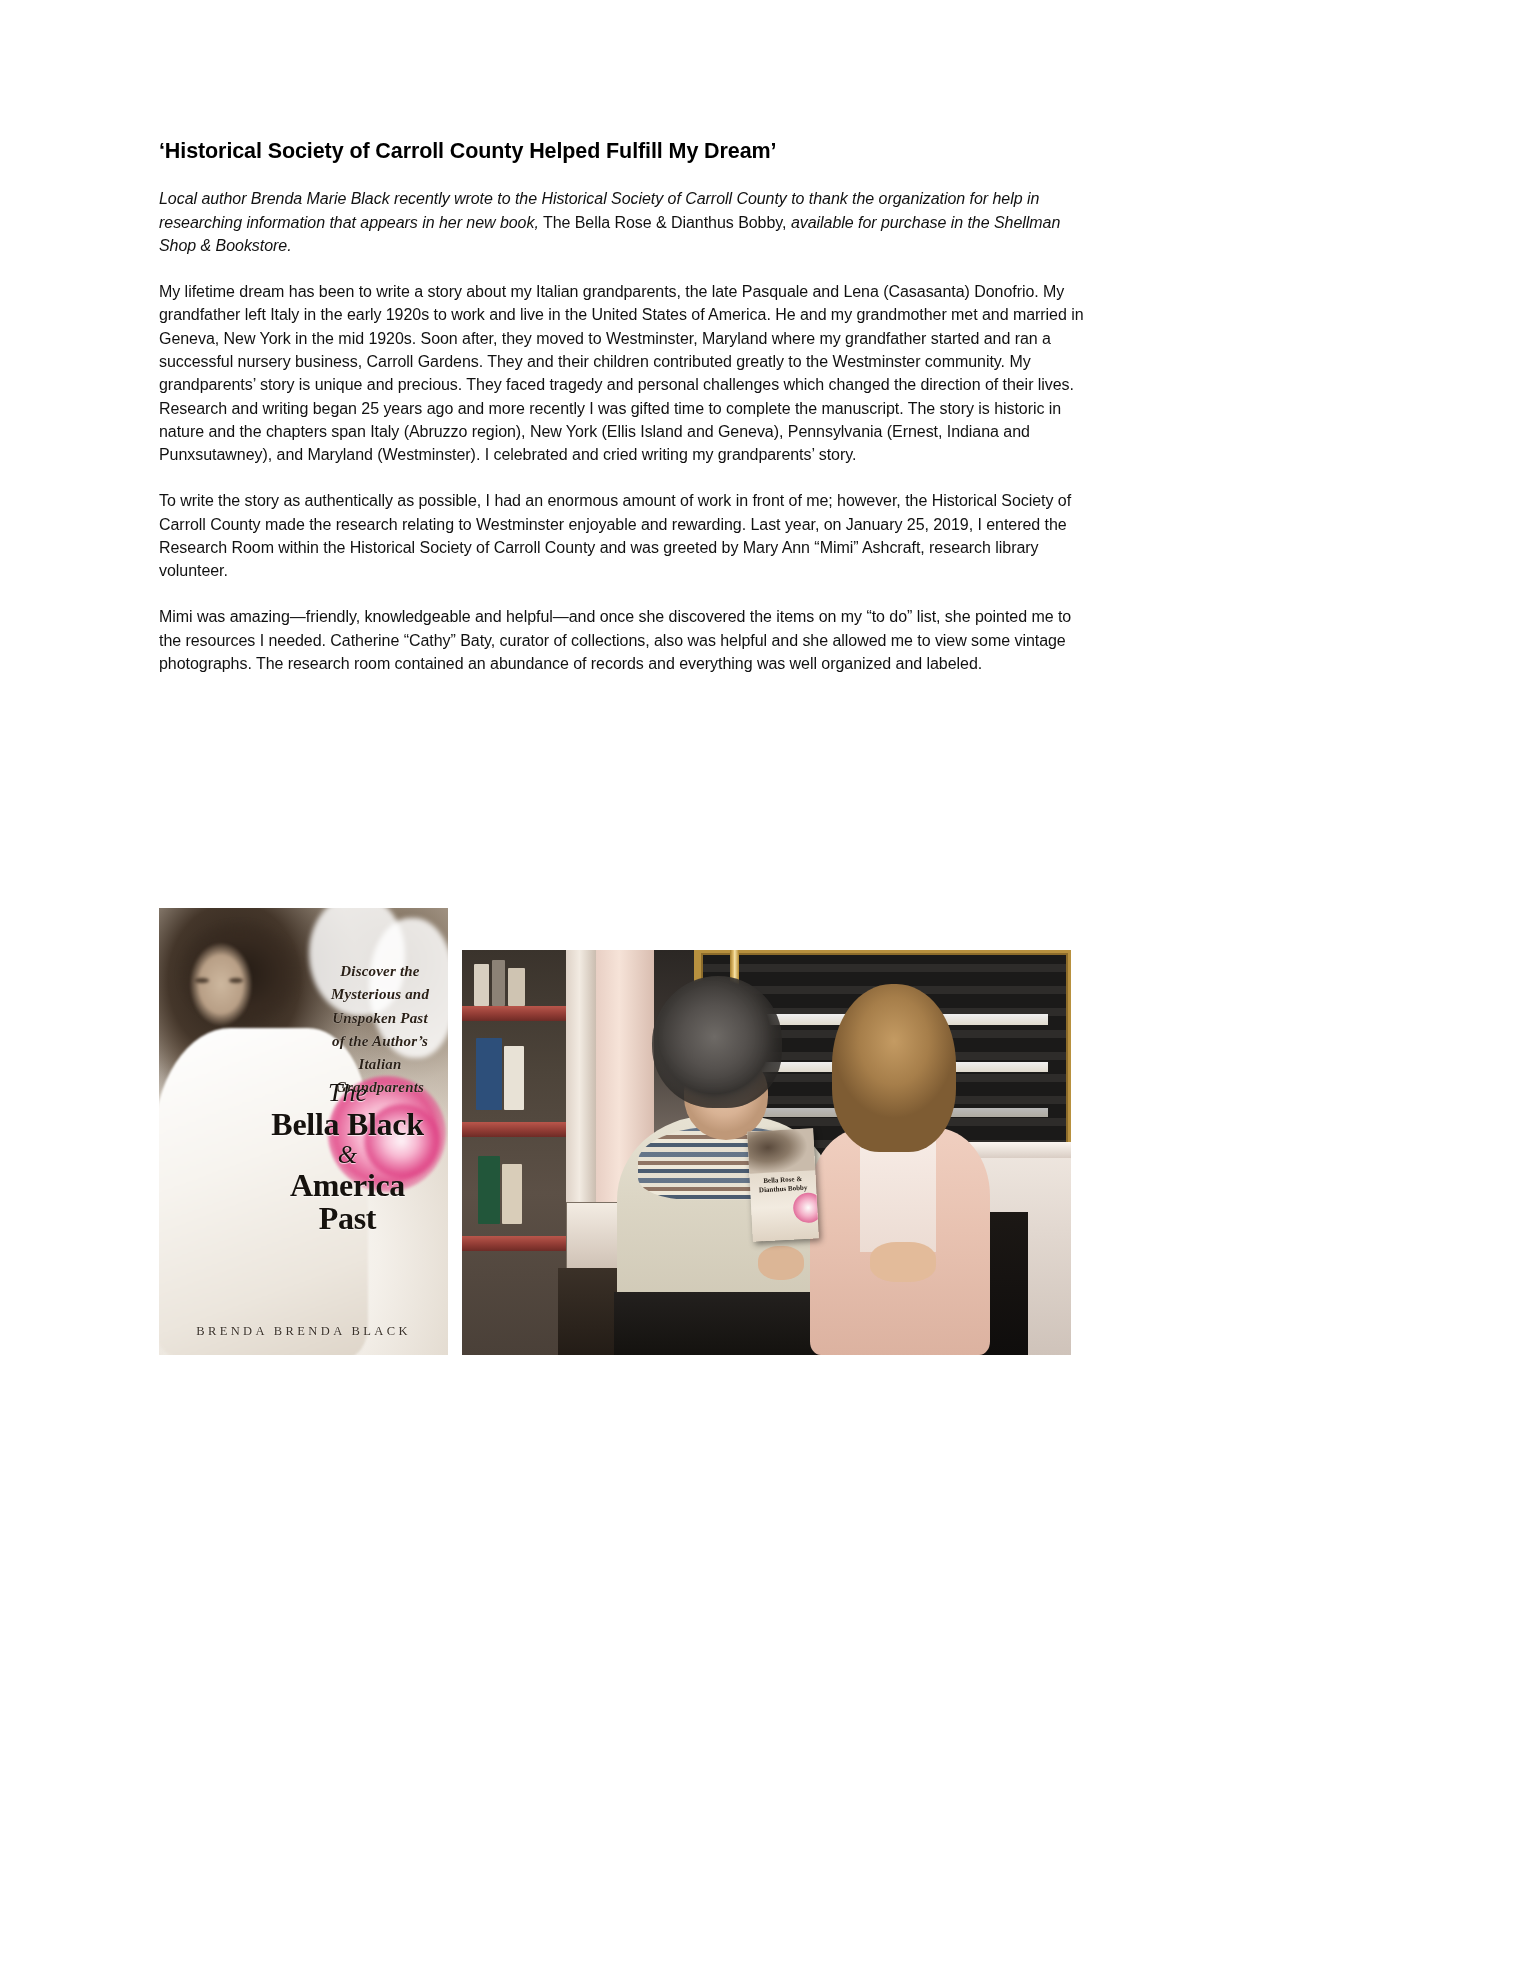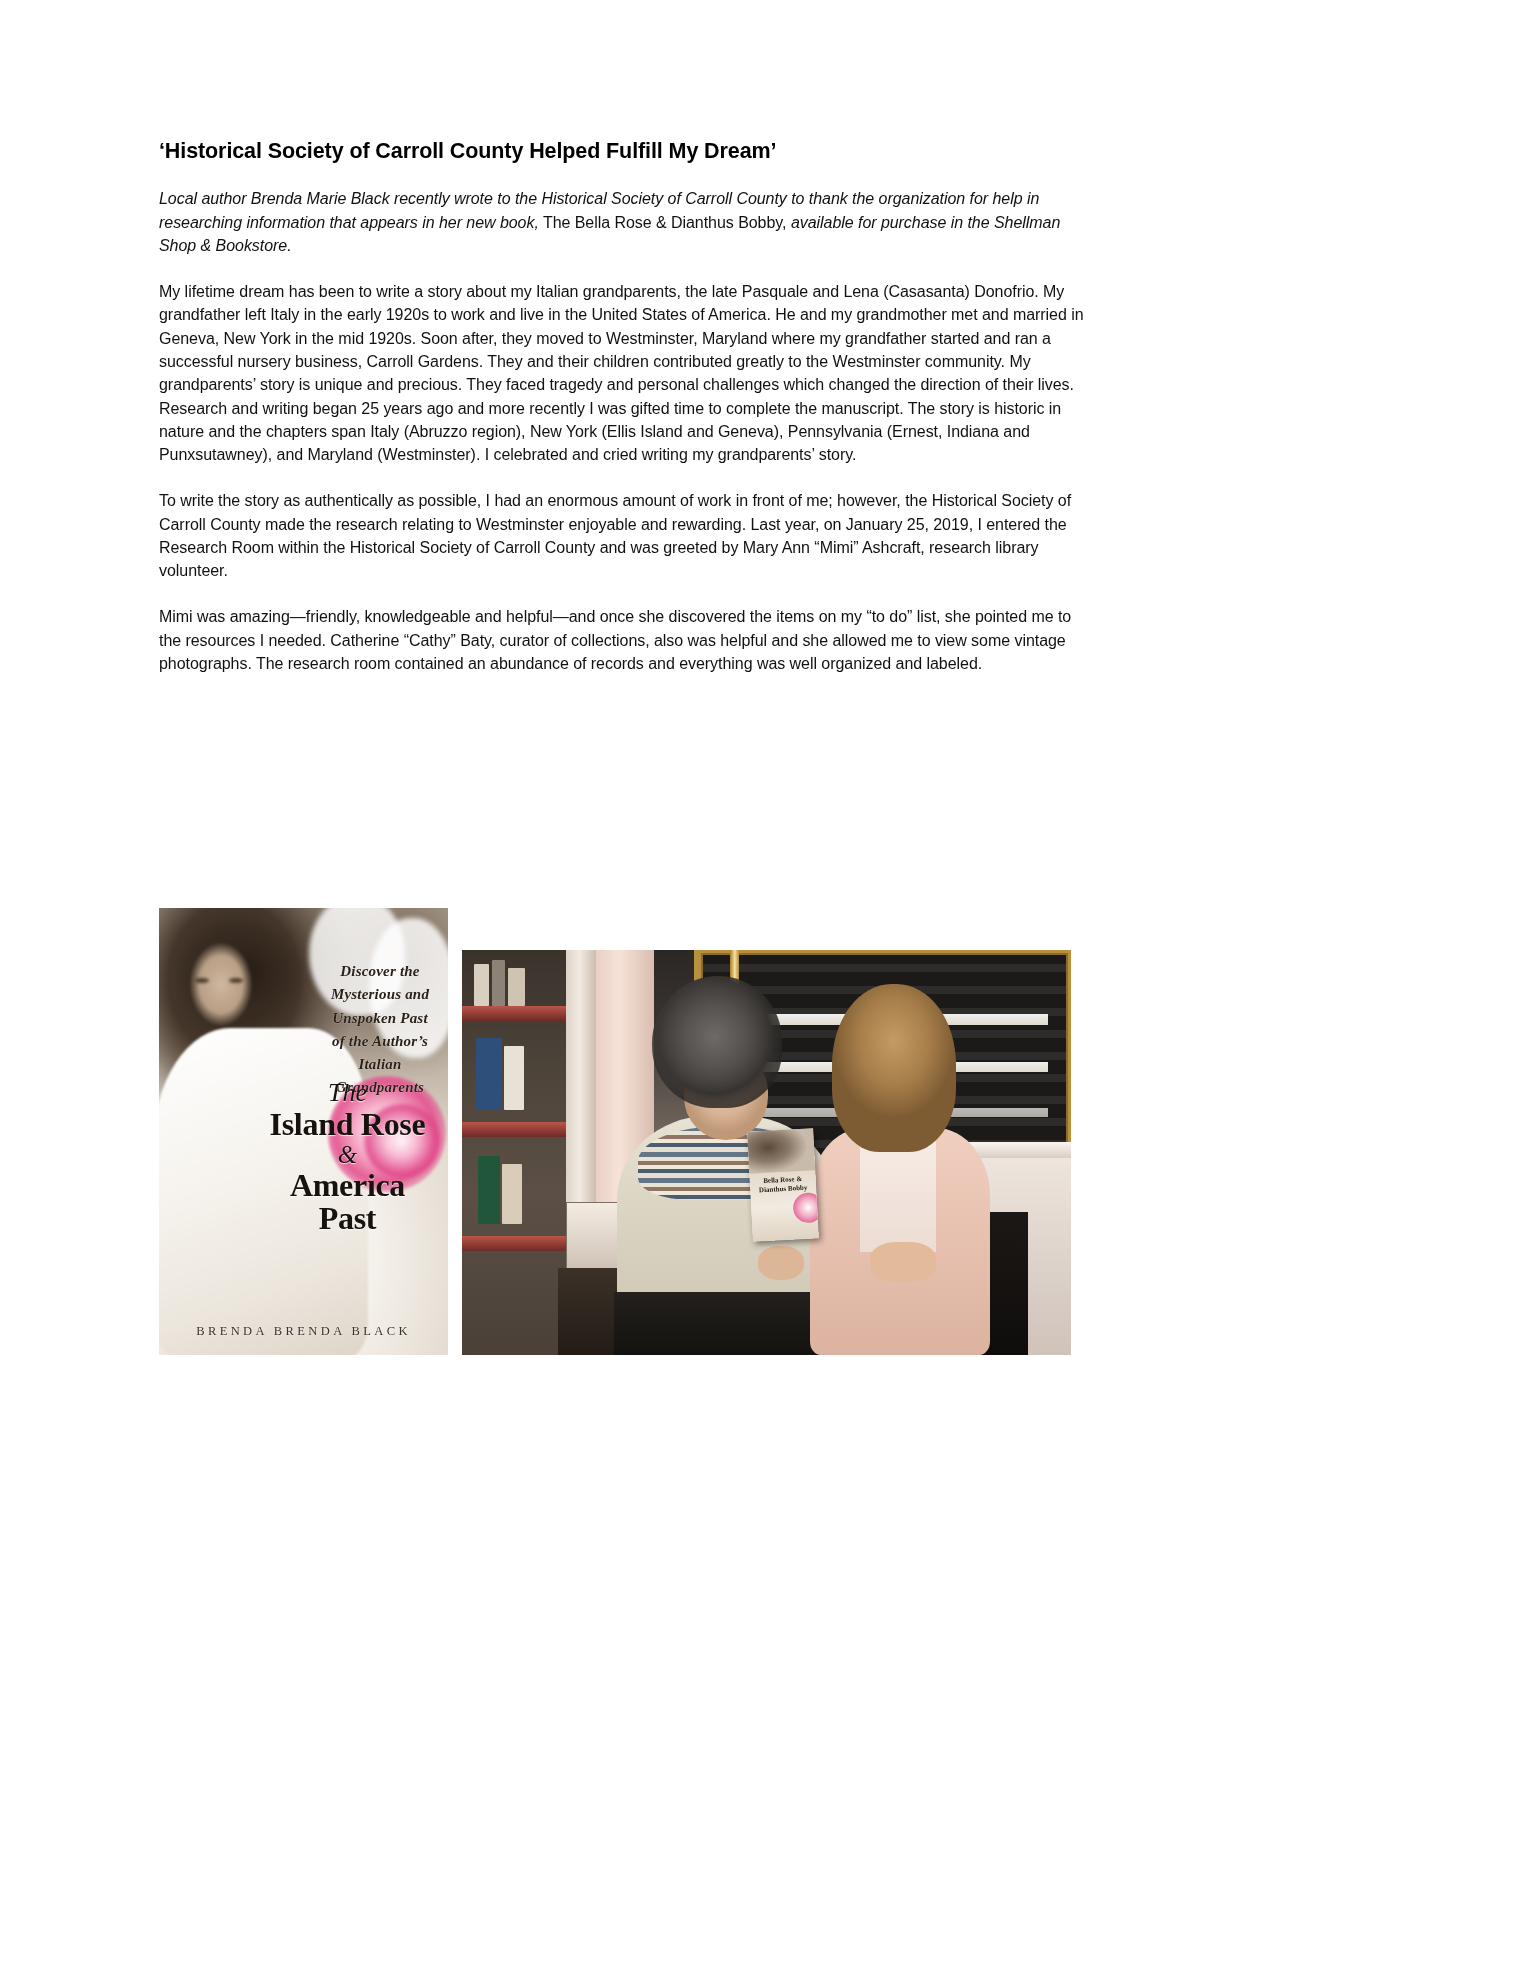--- a/index.html
+++ b/index.html
@@ -467,21 +467,21 @@
         <div class="bc-eye" style="left:44px;top:36px;"></div>
       </div>
       <div class="bc-dress"></div>
       <div class="bc-pink"></div>
       <div class="bc-pink2"></div>
 
       <div class="bc-toptext">Discover the Mysterious and Unspoken Past of the Author’s Italian Grandparents</div>
 
       <div class="bc-title">
         <div class="bc-t-the">The</div>
-        <div class="bc-t-main">Island Rose</div>
+        <div class="bc-t-main">Bella Black</div>
         <div class="bc-t-amp">&amp;</div>
         <div class="bc-t-main">America</div>
         <div class="bc-t-main">Past</div>
       </div>
 
       <div class="bc-author">BRENDA BRENDA BLACK</div>
     </div>
 
     <div class="photo">
       <div class="ph-wall"></div>

